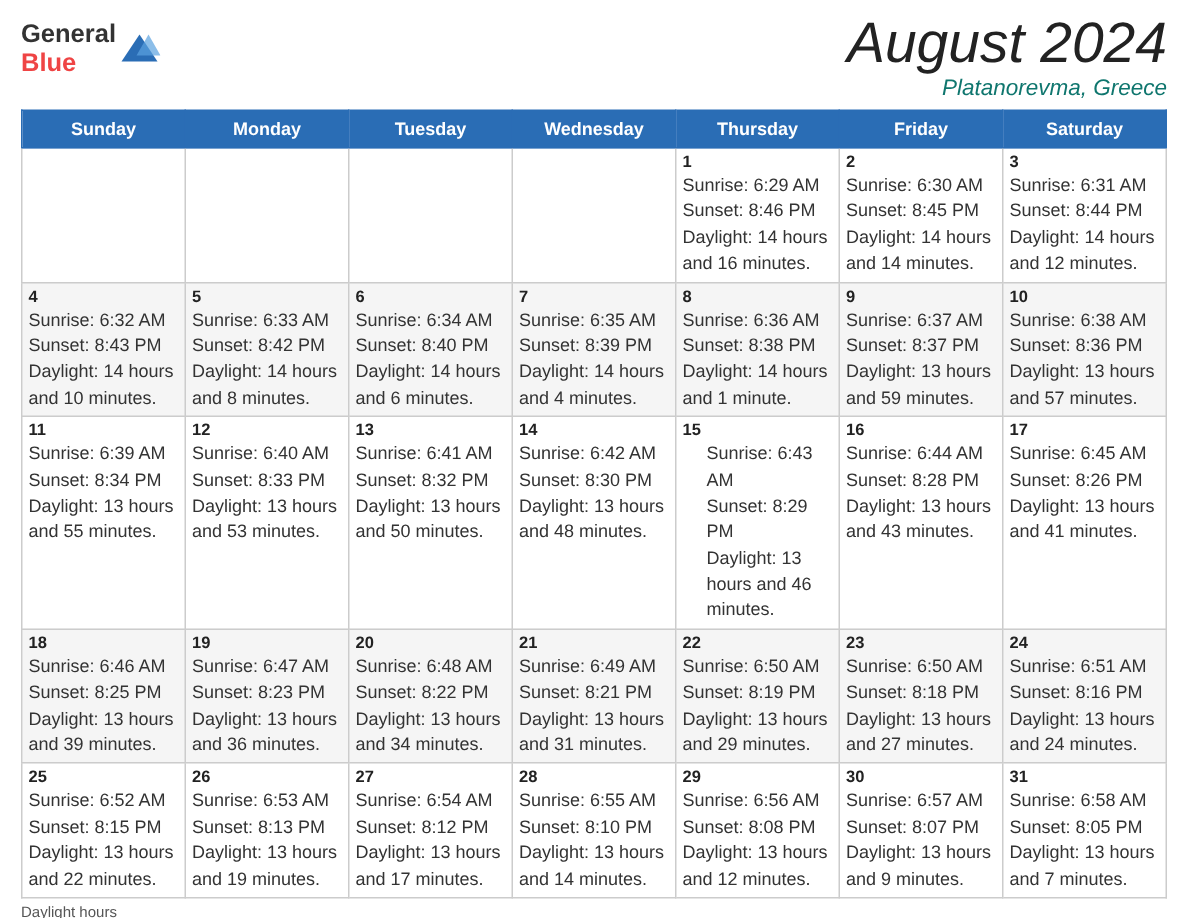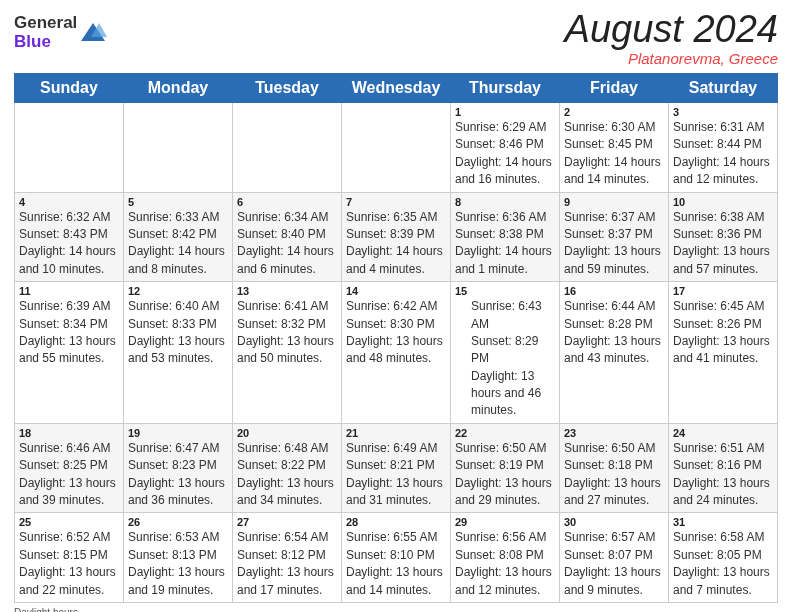--- a/index.html
+++ b/index.html
@@ -34,53 +34,53 @@
       line-height: 1.1;
     }
     .logo-general {
       font-size: 17px;
       font-weight: bold;
       color: #333;
     }
     .logo-blue {
       font-size: 17px;
       font-weight: bold;
-      color: #6d28d9;
+      color: #ef4444;
     }
     .logo-icon {
       width: 28px;
       height: 28px;
       margin-left: 2px;
     }
     .title-area {
       text-align: right;
       font-style: italic;
     }
     .month-year {
       font-size: 38px;
       font-weight: 300;
       color: #222;
       line-height: 1;
     }
     .location {
       font-size: 15px;
-      color: #ef4444;
+      color: #0f766e;
       margin-top: 2px;
     }
     .calendar {
       flex: 1;
       border: 1px solid #ccc;
       border-collapse: collapse;
       width: 100%;
       table-layout: fixed;
     }
     .calendar th {
       background: #2a6db5;
       color: #fff;
-      font-size: 16px;
+      font-size: 12px;
       font-weight: bold;
       text-align: center;
       padding: 5px 2px;
       border: 1px solid #2a6db5;
     }
     .calendar td {
       vertical-align: top;
       border: 1px solid #ccc;
       padding: 3px 4px;
       font-size: 9.5px;

